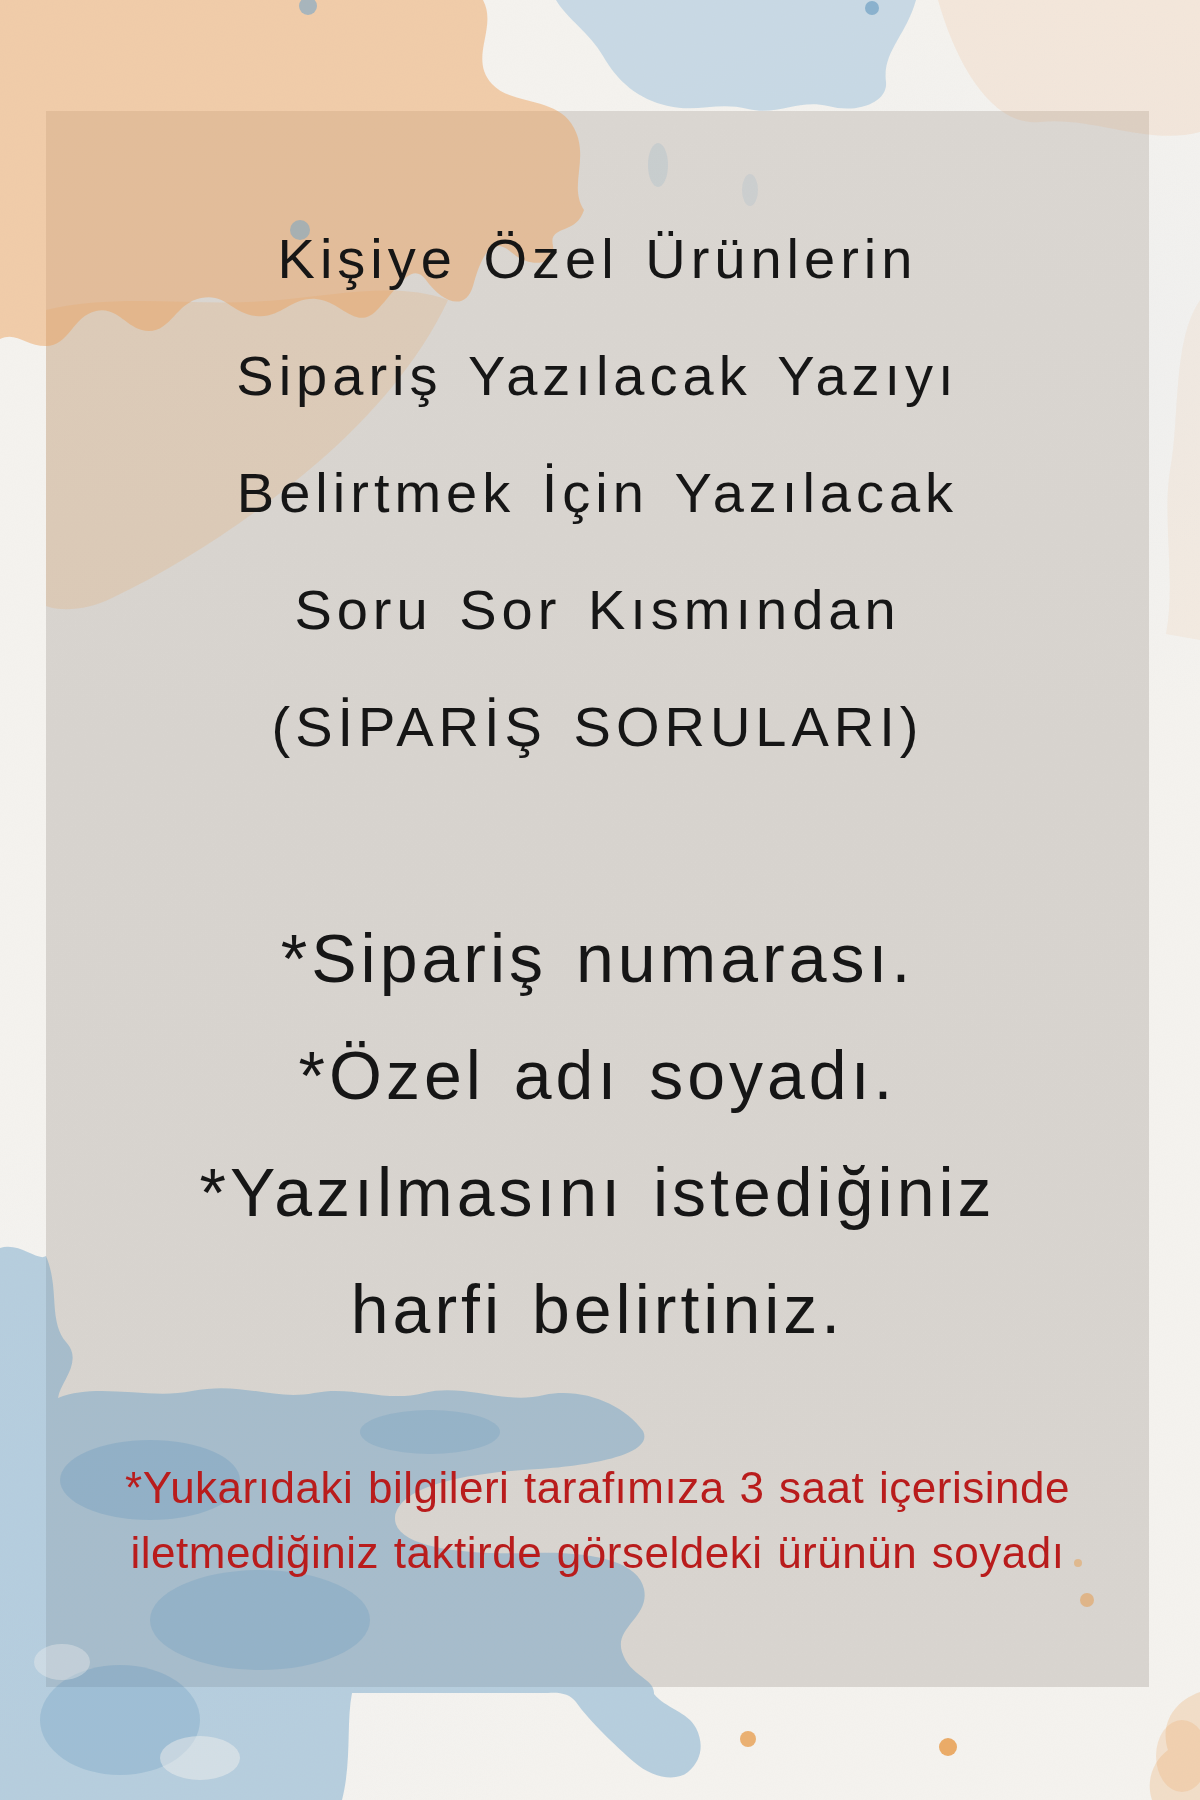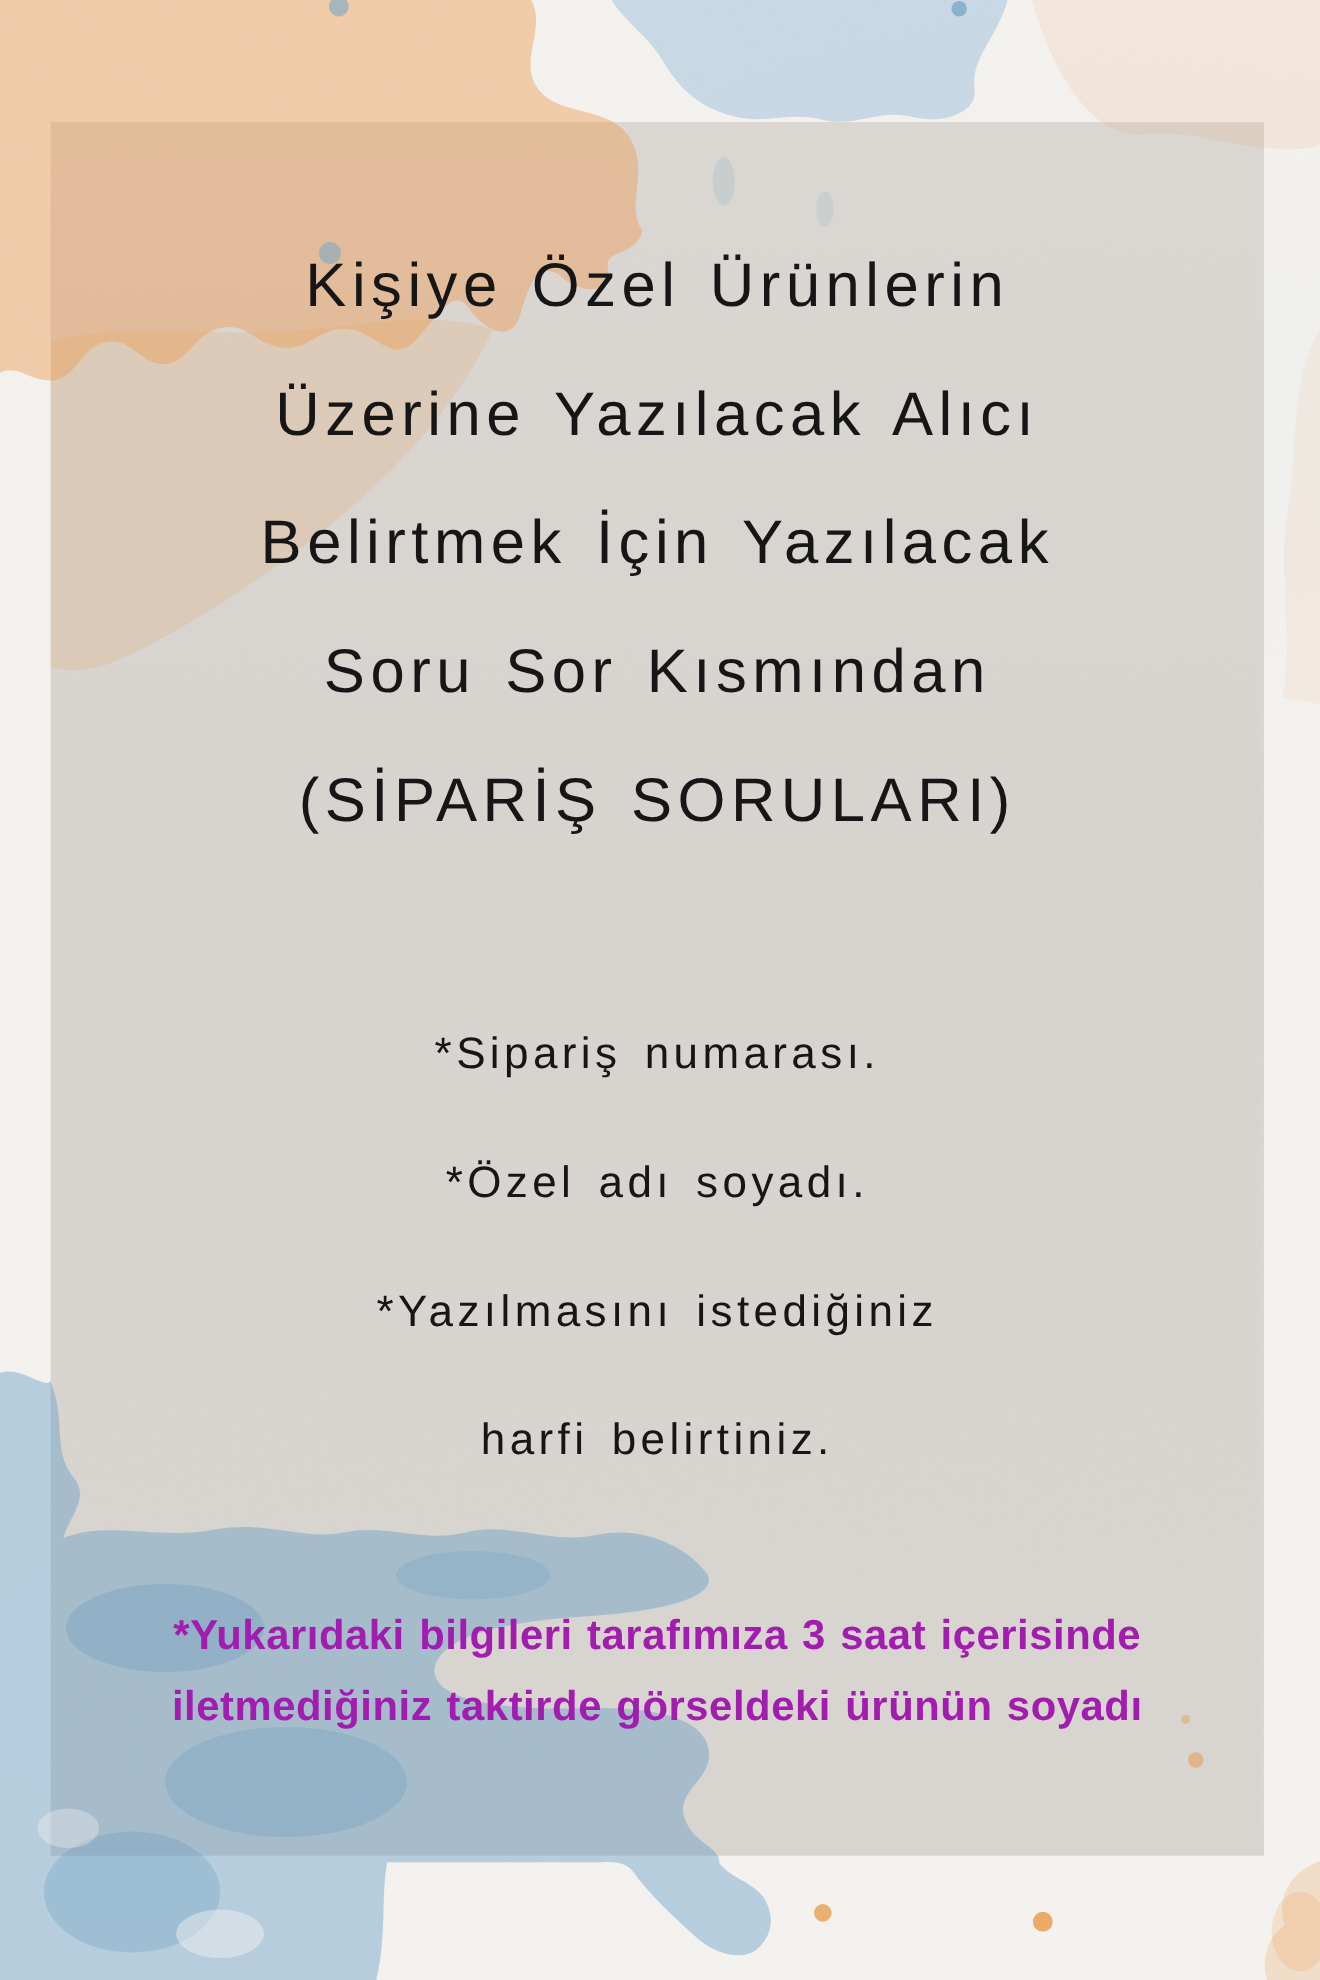--- a/index.html
+++ b/index.html
@@ -16,22 +16,22 @@
       #f5f3ef;
   }
   .card{
     position:absolute;left:46px;top:111px;width:1103px;height:1576px;
     background:linear-gradient(180deg,#dbd7d2 0%,#d8d4cf 40%,#d9d5d0 100%);
   }
   svg.wash{position:absolute;left:0;top:0;width:1200px;height:1800px;pointer-events:none;}
   .text-layer{position:absolute;left:0;top:0;width:1200px;height:1800px;color:#161616;}
   .block{position:absolute;left:46px;width:1103px;text-align:center;}
   .title-block{top:200px;font-size:56px;line-height:117px;letter-spacing:5px;word-spacing:6px;}
-  .list-block{top:900px;font-size:40px;line-height:117px;letter-spacing:4px;word-spacing:6px;}
-  .footnote-block{top:1455px;font-size:38px;line-height:65px;letter-spacing:.5px;word-spacing:2px;color:#a21caf;font-weight:bold;}
+  .list-block{top:900px;font-size:68px;line-height:117px;letter-spacing:4px;word-spacing:6px;}
+  .footnote-block{top:1455px;font-size:44px;line-height:65px;letter-spacing:.5px;word-spacing:2px;color:#b91c1c;}
   .line{white-space:nowrap;}
   .bold{font-weight:400;}
 </style>
 </head>
 <body>
 
 <div class="paper"></div>
 <div class="card"></div>
 
 <svg class="wash" viewBox="0 0 1200 1800" aria-hidden="true">
@@ -78,21 +78,21 @@
   <filter id="paperNoise">
     <feTurbulence type="fractalNoise" baseFrequency="0.9" numOctaves="2"></feTurbulence>
     <feColorMatrix type="matrix" values="0 0 0 0 0.5  0 0 0 0 0.48  0 0 0 0 0.45  0 0 0 0.05 0"></feColorMatrix>
   </filter>
   <rect x="0" y="0" width="1200" height="1800" filter="url(#paperNoise)"></rect>
 </svg>
 
 <div class="text-layer">
   <div class="block title-block">
     <div class="line">Kişiye Özel Ürünlerin</div>
-    <div class="line">Üzerine Yazılacak Alıcı</div>
+    <div class="line">Sipariş Yazılacak Yazıyı</div>
     <div class="line">Belirtmek İçin Yazılacak</div>
     <div class="line">Soru Sor Kısmından</div>
     <div class="line">(SİPARİŞ SORULARI)</div>
   </div>
 
   <div class="block list-block">
     <div class="line">*Sipariş numarası.</div>
     <div class="line">*Özel adı soyadı.</div>
     <div class="line">*Yazılmasını istediğiniz</div>
     <div class="line"><span class="bold">harfi</span><span> belirtiniz.</span></div>

